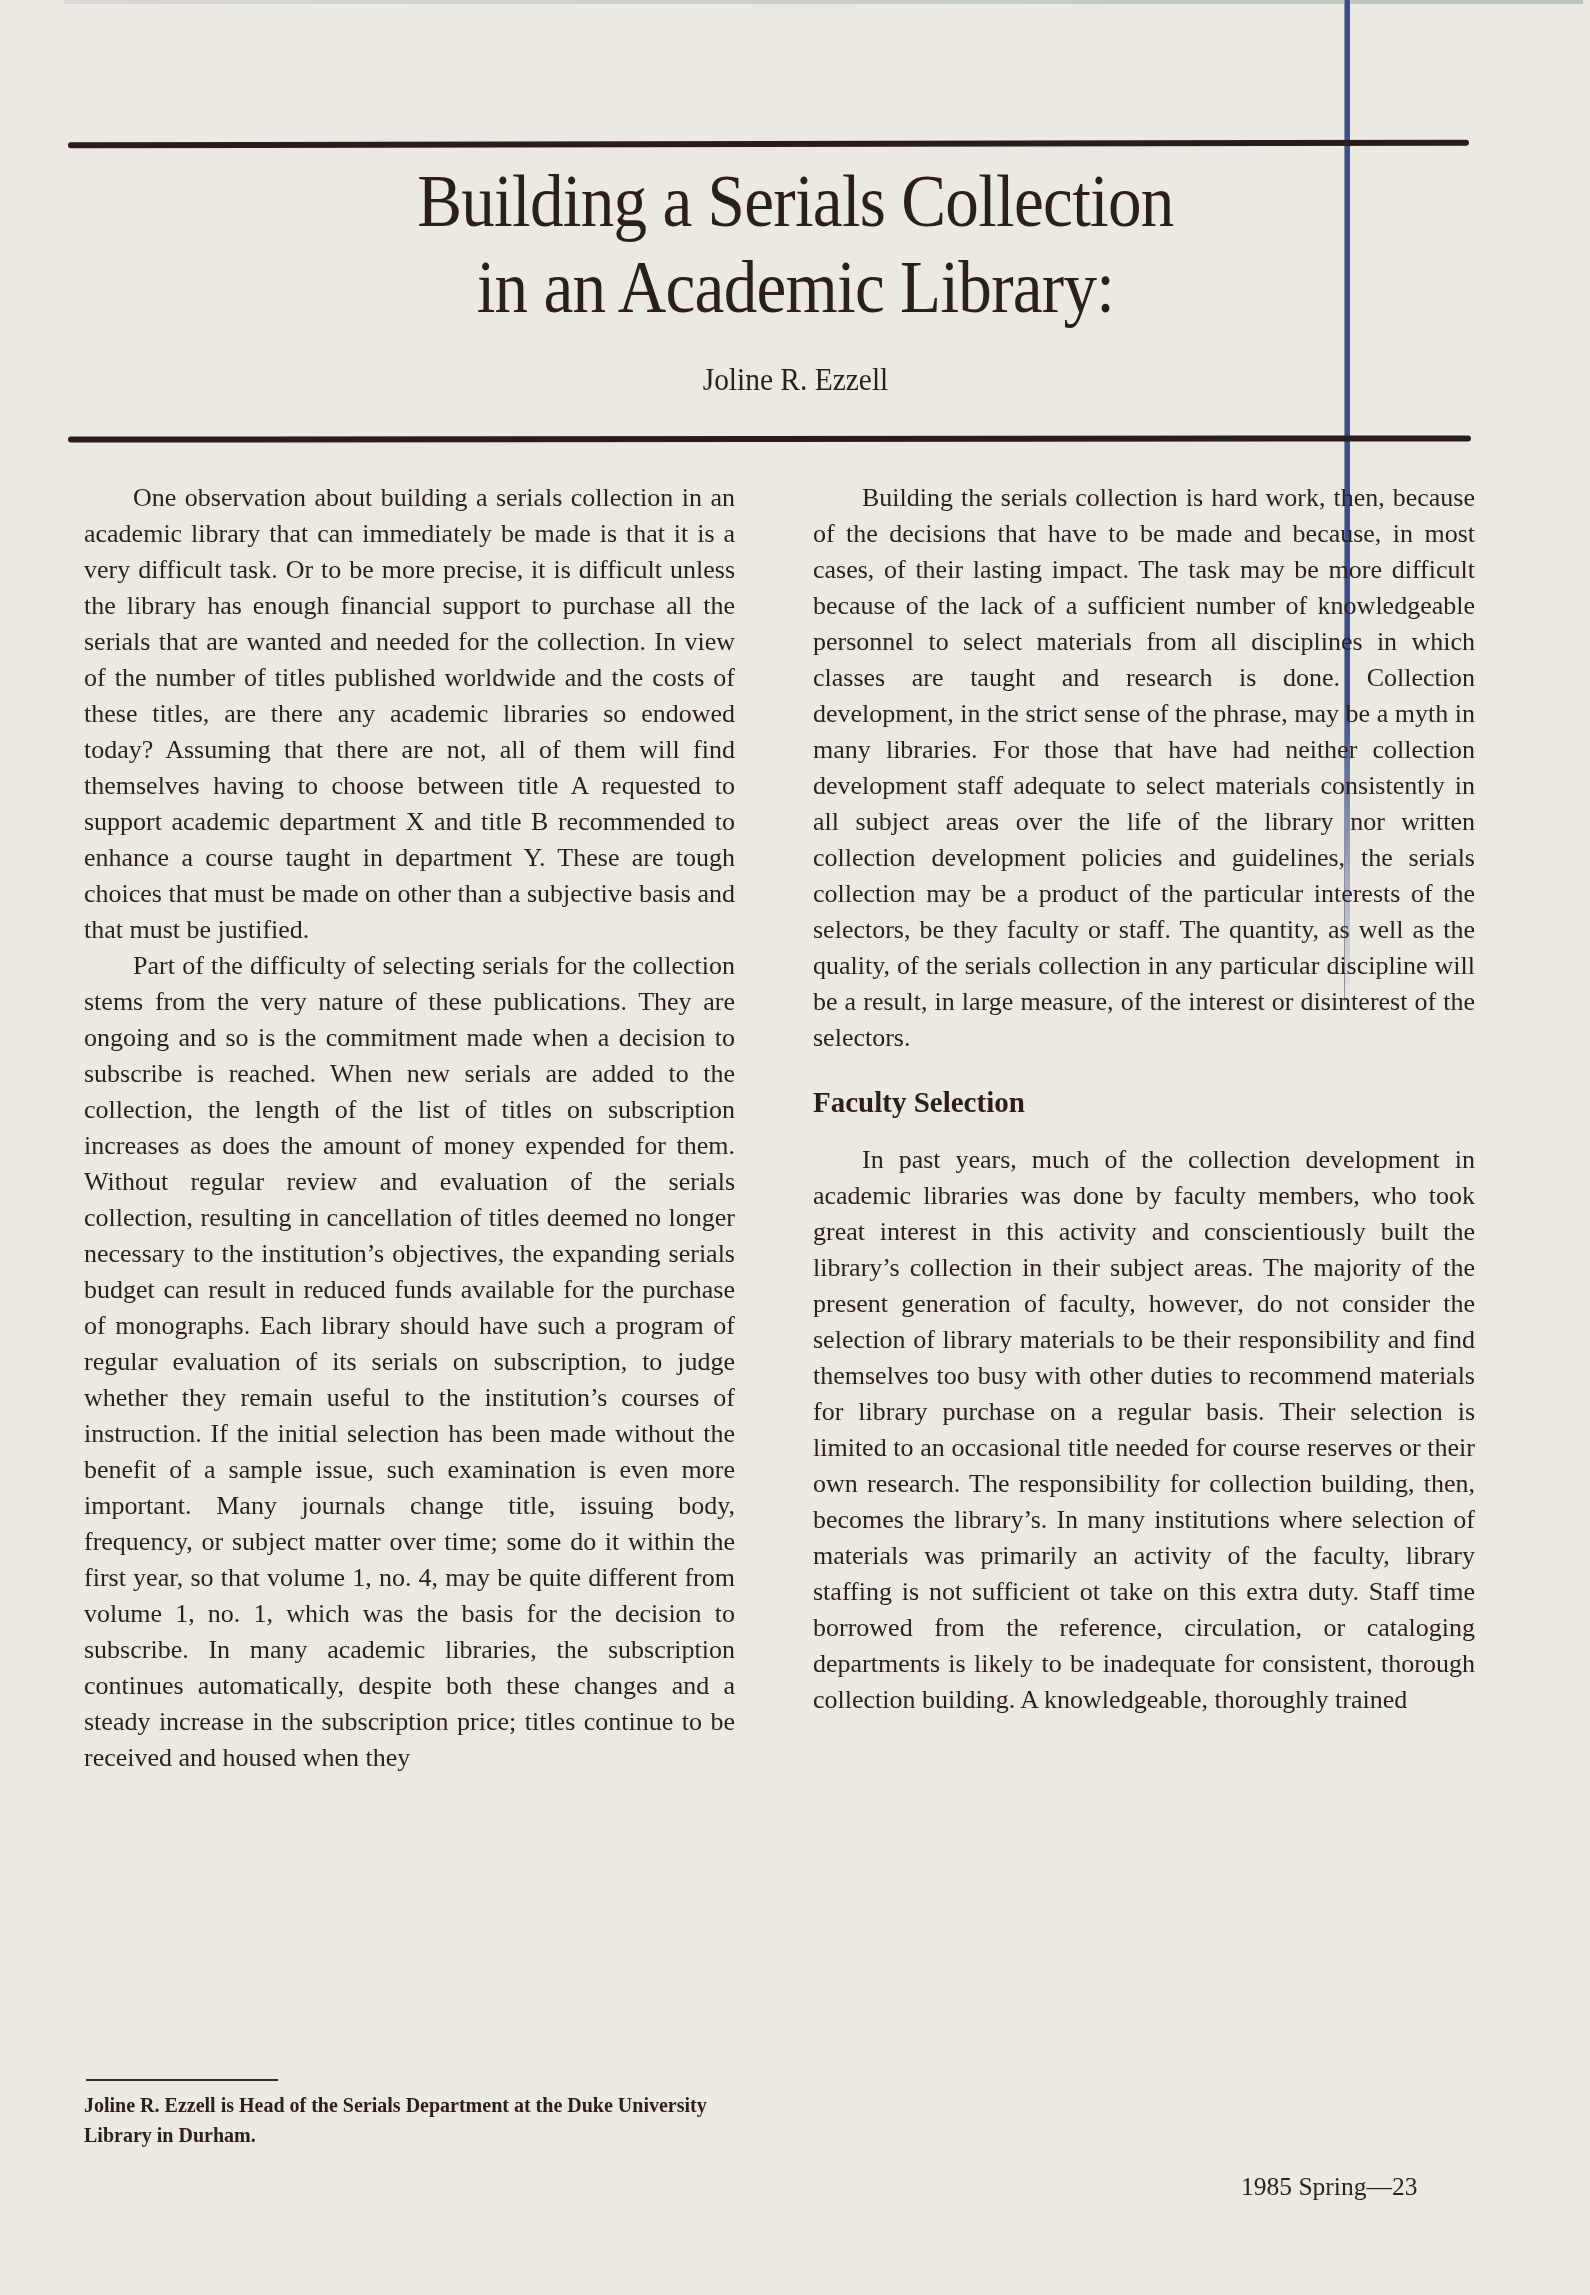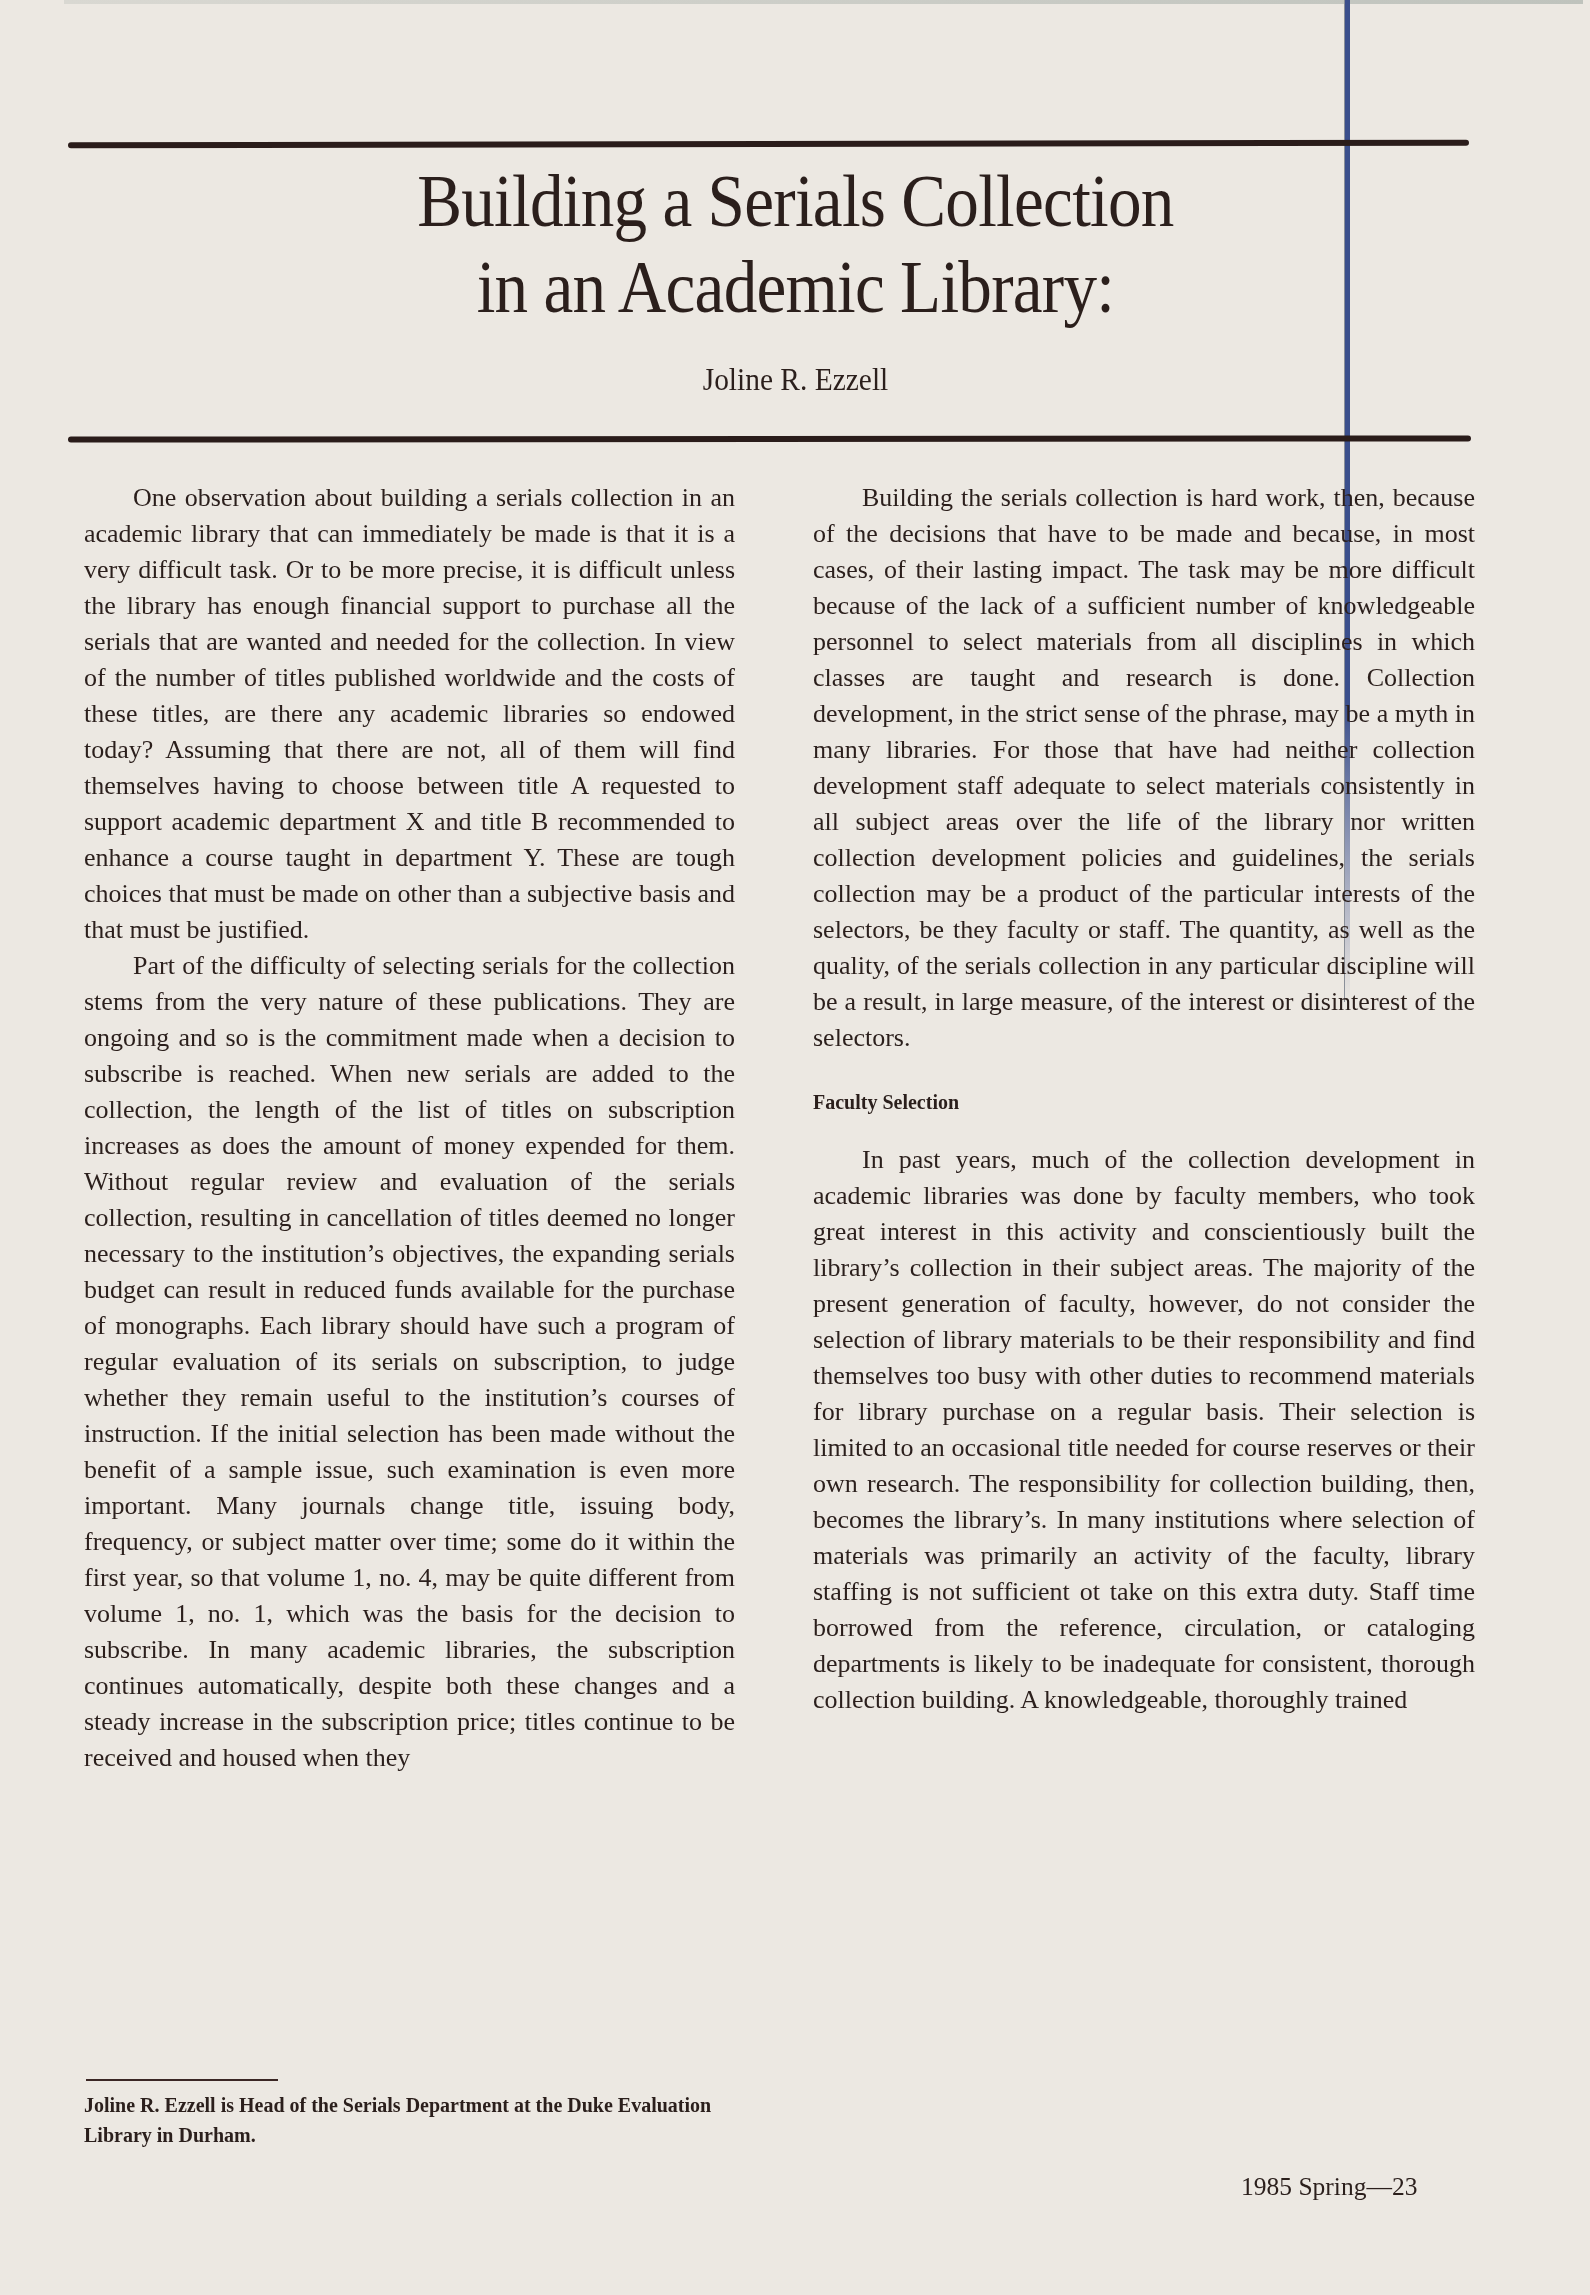--- a/index.html
+++ b/index.html
@@ -52,21 +52,21 @@
     text-align: justify;
     hyphens: manual;
     margin-top: 20px;
   }
   .col.left { left: 84px; width: 651px; }
   .col.right { left: 813px; width: 662px; }
   .col p { margin: 0; text-indent: 0; }
   .col p.indent { text-indent: 49px; }
   .col h3 {
     margin: 30px 0 24px 0;
-    font-size: 20px; line-height: 32px; font-weight: bold;
+    font-size: 29px; line-height: 32px; font-weight: bold;
     text-align: left;
   }
   .footnote-rule {
     position: absolute; left: 86px; top: 2079px; width: 192px; height: 2.4px;
     background: #3a2624;
   }
   .footnote {
     position: absolute; left: 84px; top: 2090px; width: 660px;
     font-size: 20px; line-height: 30px; font-weight: bold;
     text-align: left;
@@ -98,17 +98,17 @@
     <p class="indent">Part of the difficulty of selecting serials for the collection stems from the very nature of these publications. They are ongoing and so is the commitment made when a decision to subscribe is reached. When new serials are added to the collection, the length of the list of titles on subscription increases as does the amount of money expended for them. Without regular review and evaluation of the serials collection, resulting in cancellation of titles deemed no longer necessary to the institution’s objectives, the expanding serials budget can result in reduced funds available for the purchase of monographs. Each library should have such a program of regular evaluation of its serials on subscription, to judge whether they remain useful to the institution’s courses of instruction. If the initial selection has been made without the benefit of a sample issue, such examination is even more important. Many journals change title, issuing body, frequency, or subject matter over time; some do it within the first year, so that volume 1, no. 4, may be quite different from volume 1, no. 1, which was the basis for the decision to subscribe. In many academic libraries, the subscription continues automatically, despite both these changes and a steady increase in the subscription price; titles continue to be received and housed when they</p>
   </div>
 
   <div class="col right">
     <p class="indent">Building the serials collection is hard work, then, because of the decisions that have to be made and because, in most cases, of their lasting impact. The task may be more difficult because of the lack of a sufficient number of knowledgeable personnel to select materials from all disciplines in which classes are taught and research is done. Collection development, in the strict sense of the phrase, may be a myth in many libraries. For those that have had neither collection development staff adequate to select materials consistently in all subject areas over the life of the library nor written collection development policies and guidelines, the serials collection may be a product of the particular interests of the selectors, be they faculty or staff. The quantity, as well as the quality, of the serials collection in any particular discipline will be a result, in large measure, of the interest or disinterest of the selectors.</p>
     <h3>Faculty Selection</h3>
     <p class="indent">In past years, much of the collection development in academic libraries was done by faculty members, who took great interest in this activity and conscientiously built the library’s collection in their subject areas. The majority of the present generation of faculty, however, do not consider the selection of library materials to be their responsibility and find themselves too busy with other duties to recommend materials for library purchase on a regular basis. Their selection is limited to an occasional title needed for course reserves or their own research. The responsibility for collection building, then, becomes the library’s. In many institutions where selection of materials was primarily an activity of the faculty, library staffing is not sufficient ot take on this extra duty. Staff time borrowed from the reference, circulation, or cataloging departments is likely to be inadequate for consistent, thorough collection building. A knowledgeable, thoroughly trained</p>
   </div>
 
   <div class="footnote-rule"></div>
-  <div class="footnote">Joline R. Ezzell is Head of the Serials Department at the Duke Evaluation Library in Durham.</div>
+  <div class="footnote">Joline R. Ezzell is Head of the Serials Department at the Duke University Library in Durham.</div>
 
   <div class="folio">1985 Spring—23</div>
 </div>
 
 
 </body></html>

